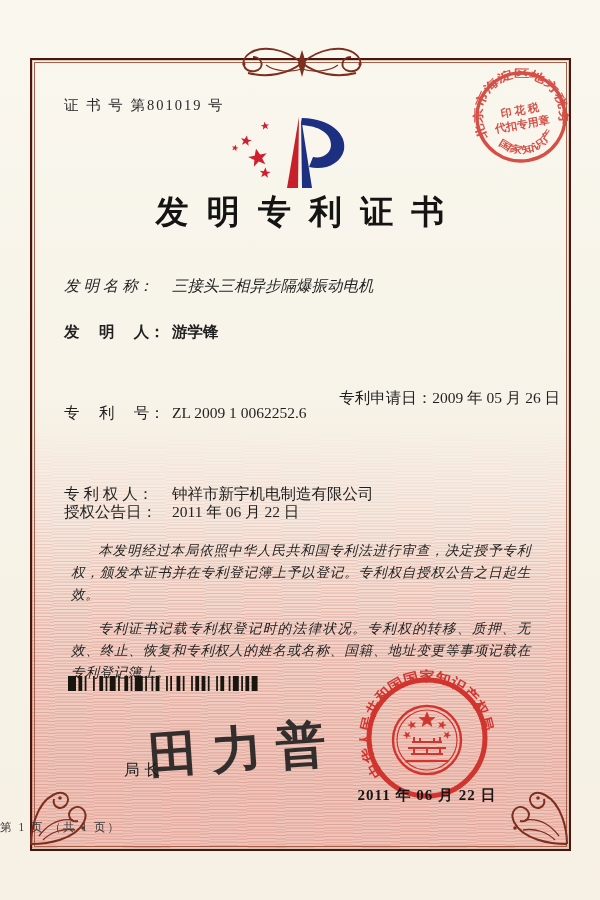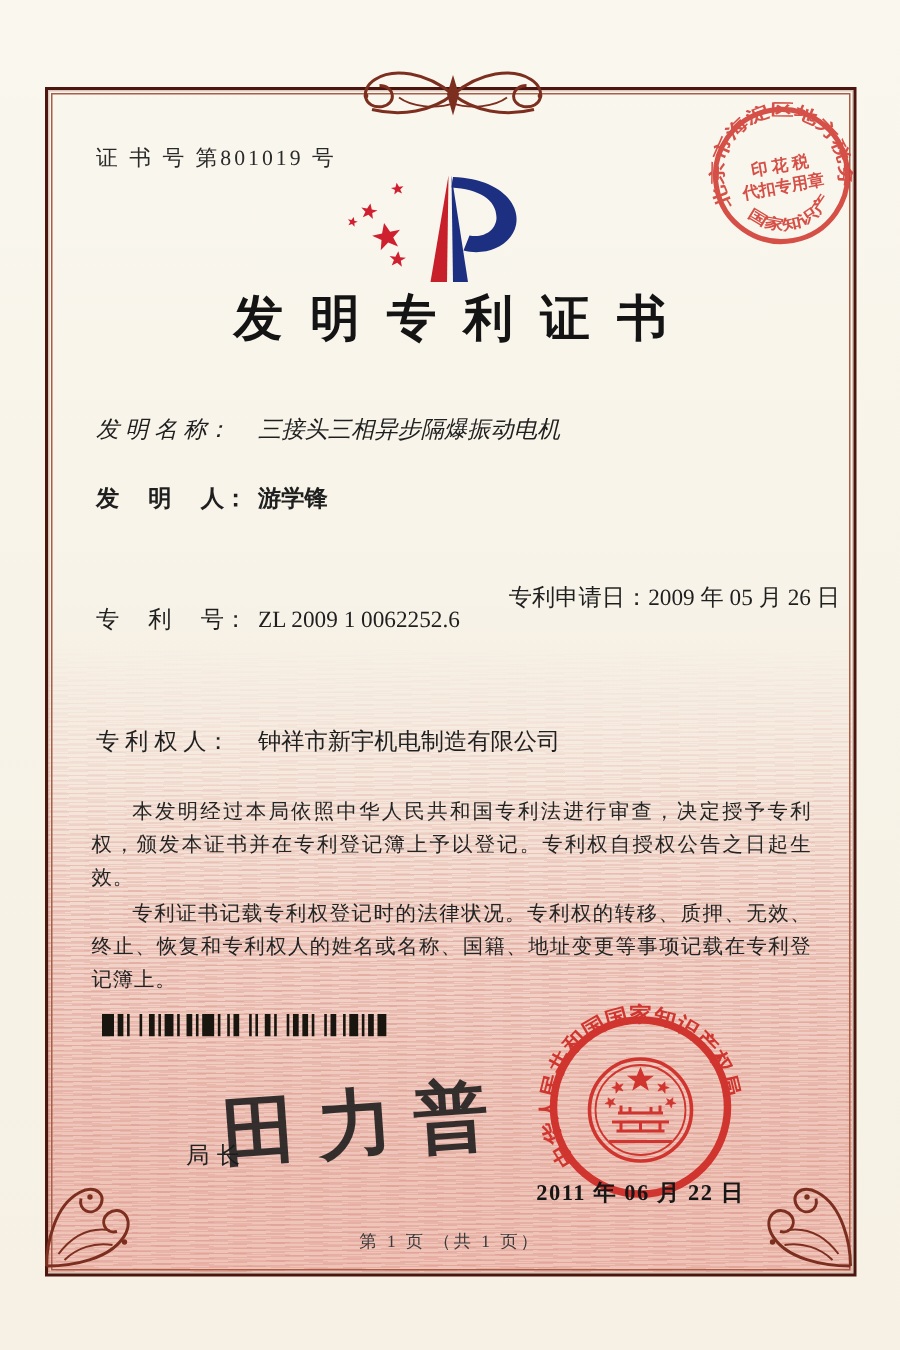--- a/index.html
+++ b/index.html
@@ -23,28 +23,28 @@
   .frame-inner{position:absolute;inset:2px;border:1px solid #a85d47;}
   .ornament{position:absolute;pointer-events:none;}
   
   .cert-no{position:absolute;left:64px;top:96px;font-size:14.5px;letter-spacing:2px;color:#2a2a2a;}
   .title{position:absolute;left:0;right:0;top:190px;text-align:center;font-size:33px;font-weight:bold;
     letter-spacing:.55em;text-indent:.55em;color:#141414;}
   .field{position:absolute;left:64px;right:40px;font-size:15.5px;color:#1f1f1f;white-space:nowrap;}
   .field .lbl{display:inline-block;min-width:108px;}
   .body-text{position:absolute;left:58px;right:56px;top:527px;font-size:13.6px;line-height:21.8px;
     text-align:justify;letter-spacing:.6px;color:#242424;}
-  .body-text p{margin:3px;text-indent:2em;}
+  .body-text p{margin:13px;text-indent:2em;font-style:italic;}
   .barcode{position:absolute;left:68px;top:676px;width:192px;height:15px;}
   .sig-label{position:absolute;left:92px;top:760px;font-size:15.5px;letter-spacing:5px;color:#222;margin-left:32px;}
   .sig-name{position:absolute;left:148px;top:716px;font-size:50px;letter-spacing:14px;color:#1b1b1b;
     transform:rotate(-4deg);font-weight:bold;opacity:.88;}
   .seal-date{position:absolute;left:352px;top:786px;width:150px;text-align:center;font-size:15px;
     font-weight:bold;letter-spacing:1px;color:#161616;}
-  .footer{position:absolute;left:0;right:0;top:820px;text-align:center;font-size:11.5px;
+  .footer{position:absolute;left:0;right:0;top:820px;font-size:11.5px;
     letter-spacing:2px;color:#3a3a3a;}
   .stamp{position:absolute;left:472px;top:68px;width:98px;height:98px;transform:rotate(-10deg);opacity:.92;}
   .big-seal{position:absolute;left:356px;top:666px;width:142px;height:142px;opacity:.95;}
   .logo{position:absolute;left:228px;top:104px;width:144px;height:94px;}
 </style>
 </head>
 <body>
 
 <div id="page">
 
@@ -133,20 +133,23 @@
     <span class="lbl">发　 明　 人：</span><span>游学锋</span>
   </div>
   <div class="field" style="top:367px;margin-top:36px;">
     <span class="lbl">专　 利　 号：</span><span>ZL 2009 1 0062252.6</span>
   </div>
   <div class="field" style="top:388px;text-align:right;">
     <span class="lbl">专利申请日：</span><span>2009 年 05 月 26 日</span>
   </div>
   <div class="field" style="top:484px;">
     <span class="lbl">专 利 权 人：</span><span>钟祥市新宇机电制造有限公司</span>
+  </div>
+  <div class="field" style="top:502px;">
+    <span class="lbl">授权公告日：</span><span>2011 年 06 月 22 日</span>
   </div>
 
   <div class="body-text">
     <p>本发明经过本局依照中华人民共和国专利法进行审查，决定授予专利权，颁发本证书并在专利登记簿上予以登记。专利权自授权公告之日起生效。</p>
     <p>专利证书记载专利权登记时的法律状况。专利权的转移、质押、无效、终止、恢复和专利权人的姓名或名称、国籍、地址变更等事项记载在专利登记簿上。</p>
   </div>
 
   <svg id="barcode-svg" class="barcode" viewBox="0 0 192 15" preserveAspectRatio="none">
       <rect x="0.00" y="0" width="8.00" height="15" fill="#19160f"></rect>
       <rect x="10.43" y="0" width="3.82" height="15" fill="#19160f"></rect>

